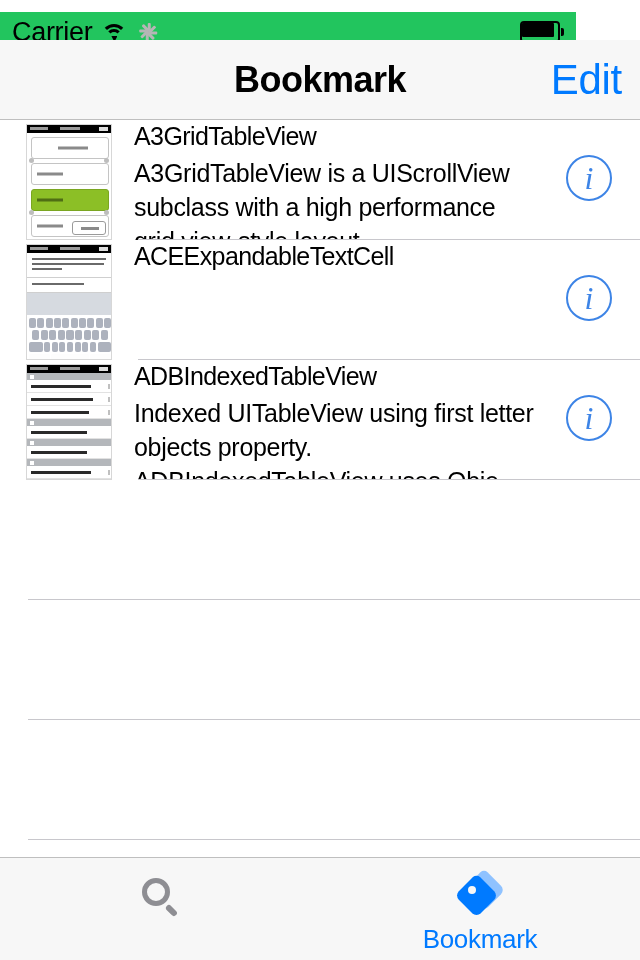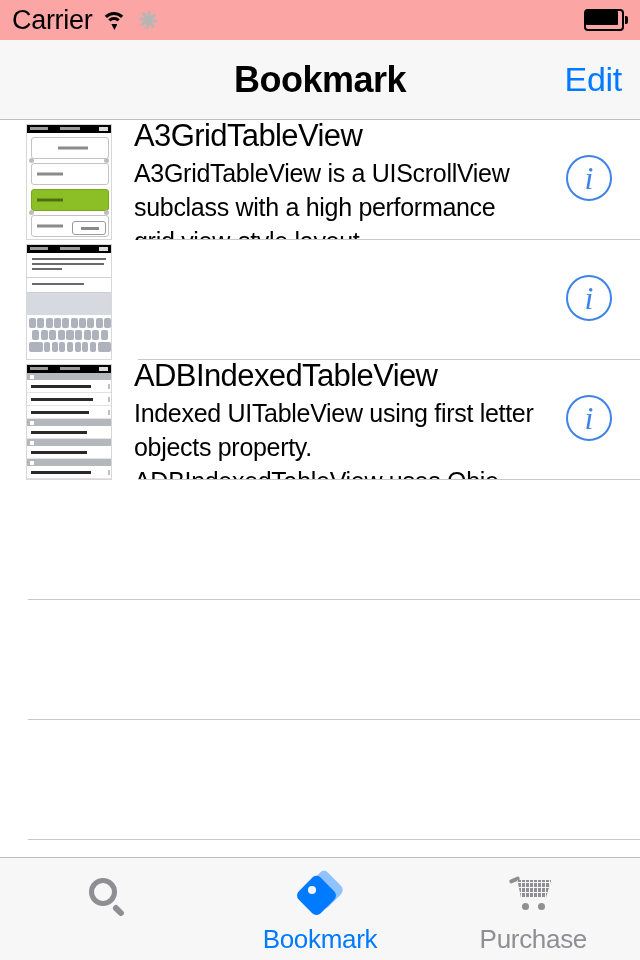--- a/index.html
+++ b/index.html
@@ -6,22 +6,22 @@
   html, body {
     width:640px; height:960px;
     font-family:"Liberation Sans", sans-serif;
     background:#ffffff;
     overflow:hidden;
   }
   #screen { position:relative; width:640px; height:960px; background:#fff; }
 
   
   #status-bar {
-    position:absolute; top:0; left:0; width:640px; height:40px;
-    background:#fca5a5;
+    position:absolute; top:12px; left:0; width:576px; height:40px;
+    background:#22c55e;
     display:flex; align-items:center;
   }
   #status-left { position:absolute; left:12px; display:flex; align-items:center; gap:9px; }
   #carrier-label { font-size:27px; color:#000; letter-spacing:-0.3px; }
   .wifi-icon { width:26px; height:20px; position:relative; }
   .wifi-icon i { position:absolute; left:50%; border:3px solid #000; border-bottom-color:transparent;
                  border-left-color:transparent; border-right-color:transparent; border-radius:50%;
                  transform:translateX(-50%) ; }
   .wifi-icon i.a { width:26px; height:26px; top:2px; }
   .wifi-icon i.b { width:16px; height:16px; top:7px; }
@@ -47,42 +47,42 @@
     border-bottom:1px solid #bfbfbf;
   }
   #nav-title {
     position:absolute; left:0; top:0; width:640px; height:79px;
     display:flex; align-items:center; justify-content:center;
     font-size:36px; font-weight:bold; color:#000; letter-spacing:-0.5px;
   }
   #edit-button {
     position:absolute; right:18px; top:0; height:79px;
     display:flex; align-items:center;
-    font-size:34px; color:#007AFF; letter-spacing:-0.3px; cursor:pointer;
+    font-size:42px; color:#007AFF; letter-spacing:-0.3px; cursor:pointer;
   }
 
   
   #table-view {
     position:absolute; top:120px; left:0; width:640px; height:737px;
     background:#fff; overflow:hidden;
   }
   .row {
     position:relative; width:640px; height:120px;
     display:flex; align-items:flex-start; overflow:hidden;
     border-bottom:1px solid #c8c7cc;
   }
   .row-thumb {
     width:86px; height:116px; margin-left:26px; margin-top:4px;
     background:#fff; border:1px solid #d7d7d7; position:relative; overflow:hidden; flex:none;
   }
   .row-text {
     margin-left:22px; margin-top:-4px; width:400px; overflow:hidden;
   }
   .row-title {
-    font-size:31px; color:#000; letter-spacing:-0.6px; line-height:40px; white-space:nowrap;
+    font-size:25px; color:#000; letter-spacing:-0.6px; line-height:40px; white-space:nowrap;
   }
   .row-detail {
     font-size:25px; color:#000; letter-spacing:-0.3px; line-height:34px;
   }
   .info-btn {
     position:absolute; right:28px; top:35px;
     width:46px; height:46px; border:2px solid #3d84e6; border-radius:50%;
     display:flex; align-items:center; justify-content:center;
     font-family:"Liberation Serif", serif; font-style:italic;
     font-size:32px; color:#3d84e6; cursor:pointer;
@@ -315,20 +315,21 @@
             <span class="kbkey"></span>
           <span class="kbkey wide"></span>
         </div>
         <div class="kbrow" style="top:109px;">
           <span class="kbkey wide light"></span>
             <span class="kbkey space"></span>
             <span class="kbkey wide light"></span>
         </div>
       </div>
       <div class="row-text">
+        <div class="row-title">ACEExpandableTextCell</div>
       </div>
       <div class="info-btn">i</div>
       <div class="row-sep"></div>
     </div>
 
     <div class="row">
       <div class="row-thumb">
         <div class="tb-status">
             <span class="tl"></span>
             <span class="tc"></span>
@@ -398,28 +399,16 @@
       <div class="tab-icon">
         <div class="ic-tag">
             <span class="back"></span>
             <span class="front"></span>
             <span class="hole"></span>
           </div>
       </div>
       <div class="tab-label">Bookmark</div>
     </div>
 
-    <div class="tab">
-      <div class="tab-icon">
-        <div class="ic-cart">
-          <span class="arm"></span>
-            <span class="basket"></span>
-            <span class="stripes"></span>
-          <span class="w1"></span>
-            <span class="w2"></span>
-        </div>
-      </div>
-      <div class="tab-label">Purchase</div>
-    </div>
 
 
   </div>
 </div>
 
 </body></html>

